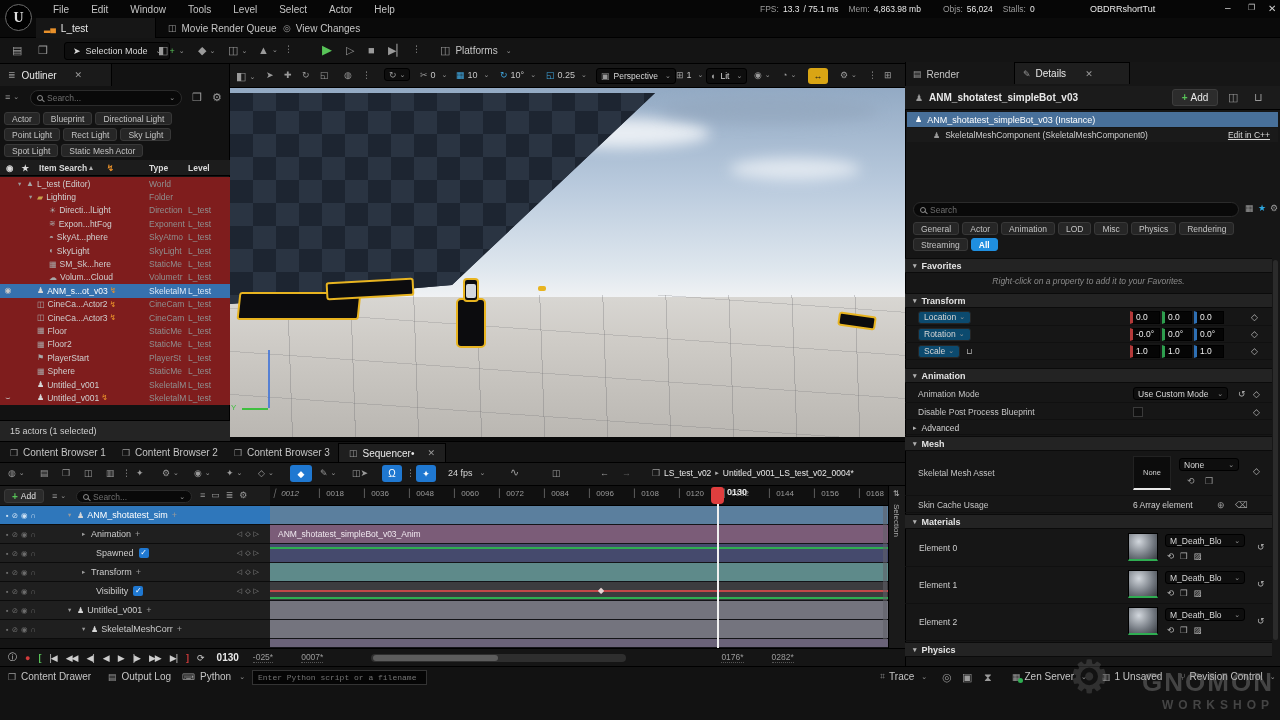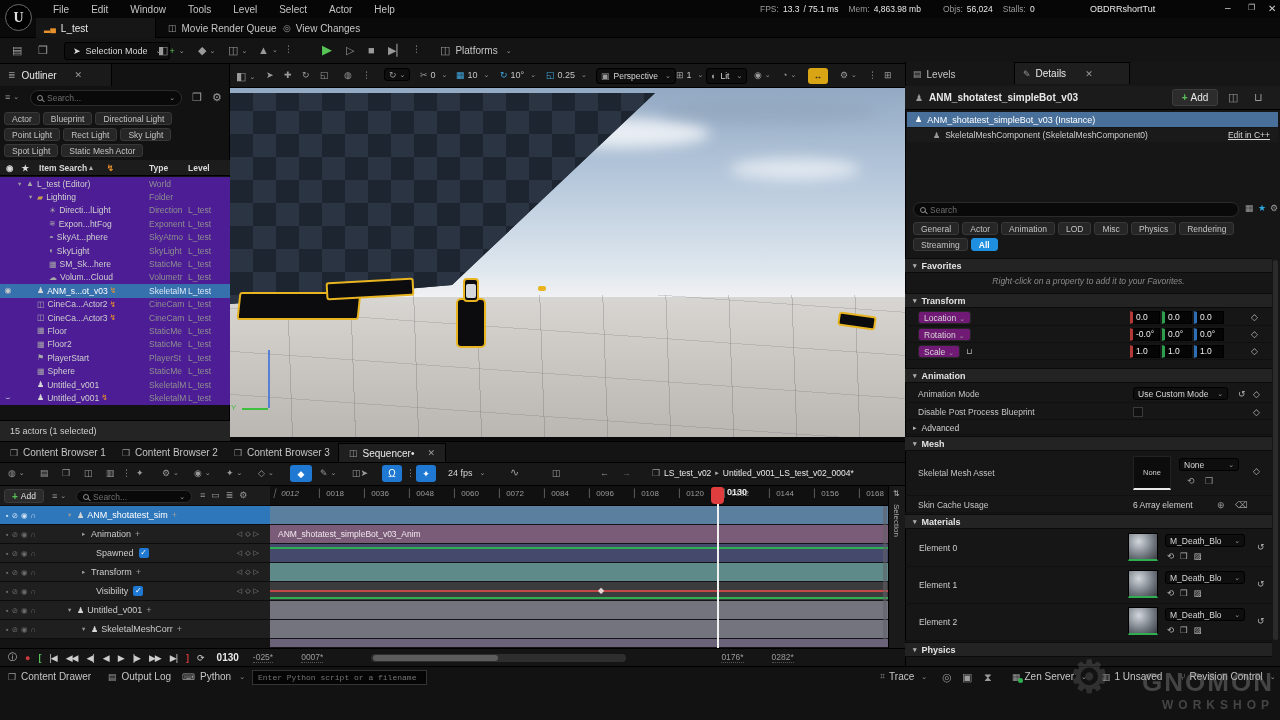--- a/index.html
+++ b/index.html
@@ -14,23 +14,23 @@
 .dd{background:#0e0e0e;border:1px solid #000;border-radius:3px;color:#d8d8d8;font-size:8.5px;padding:0 4px;display:inline-flex;align-items:center;height:13px;white-space:nowrap}
 .pill{background:#090909;border:1px solid #2b2b2b;border-radius:9px;display:flex;align-items:center;color:#6f6f6f;font-size:8.5px;gap:4px;padding:0 6px}
 .mag{width:6px;height:6px;border:1px solid #8a8a8a;border-radius:50%;position:relative;display:inline-block;flex:none}
 .mag::after{content:"";position:absolute;width:4px;height:1px;background:#8a8a8a;transform:rotate(45deg);right:-3px;bottom:-1px}
 .shdr{background:#232323;border-top:1px solid #0b0b0b;border-bottom:1px solid #0b0b0b;color:#e3e3e3;font-weight:bold;font-size:9px;display:flex;align-items:center;gap:5px;padding-left:8px}
 .arr{font-size:7px;color:#b0b0b0}
 .dia{color:#b5b5b5;font-size:9px}
 .undo{color:#b5b5b5;font-size:9px}
 .nval{background:#050505;border:1px solid #000;border-left:3px solid #666;height:13px;width:30px;color:#efefef;font-size:8.5px;display:inline-flex;align-items:center;padding-left:3px;white-space:nowrap;overflow:hidden}
 .nx{border-left-color:#b33939}.ny{border-left-color:#2e9e4e}.nz{border-left-color:#2e6fb3}
-.lbl-dd{background:#701a75;border:1px solid #262626;border-radius:3px;height:13px;display:inline-flex;align-items:flex-end;padding:0 5px;color:#d5d5d5;font-size:8.5px}
-
-#o-rows{position:absolute;left:0;top:177px;width:230px;height:228px;background:#4c1d95}
+.lbl-dd{background:#0c4a6e;border:1px solid #262626;border-radius:3px;height:13px;display:inline-flex;align-items:center;padding:0 5px;color:#d5d5d5;font-size:8.5px}
+
+#o-rows{position:absolute;left:0;top:177px;width:230px;height:228px;background:#7f1d1d}
 .o-row{position:relative;height:13.4px;display:flex;align-items:center;font-size:8.5px;color:#cfcfcf;overflow:hidden}
 .o-row.sel{background:#3671ae;color:#fff}
 .o-row .o-eye{width:16px;text-align:center;color:#c9c9c9;font-size:8px;flex:none}
 .o-row .o-exp{color:#9a9a9a;font-size:6.5px;width:8px;flex:none}
 .o-row[data-depth="0"] .sp{width:2px}.o-row[data-depth="1"] .sp{width:13px}.o-row[data-depth="2"] .sp{width:25px}
 .sp{flex:none}
 .o-ic{margin-right:3px;font-size:8px;color:#a8a8a8;flex:none}
 [data-icon="level"]::before{content:"▲"}
 [data-icon="folder"]::before{content:"▰";color:#c8a14a}
 [data-icon="directional-light"]::before{content:"☀"}
@@ -487,21 +487,21 @@
   <div class="ab" style="left:236px;top:196px;width:10px;height:14px;background:#d4d8dd;border-radius:2px"></div>
   <div class="ab" style="left:308px;top:198px;width:8px;height:5px;background:#e8b420;border-radius:2px"></div>
   <div class="ab" style="left:38px;top:262px;width:2px;height:58px;background:#3a6fd8;opacity:.8"></div>
   <div class="ab" style="left:12px;top:320px;width:26px;height:2px;background:#3fbf3f"></div>
   <span class="ab" style="left:1px;top:315px;color:#3fbf3f;font-size:8px">Y</span>
 </div>
 
 <div class="ab" style="left:905px;top:62px;width:375px;height:604px;background:#161616;border-left:1px solid #000"></div>
 <div class="ab fx" style="left:913px;top:64px;height:20px;gap:5px">
     <span class="ic">▤</span>
-    <span>Levels</span>
+    <span>Render</span>
   </div>
 <div class="ab fx" style="left:1014px;top:62px;width:116px;height:22px;background:#1e1e1e;gap:5px;padding-left:8px;border:1px solid #000;border-bottom:none">
   <span class="ic">✎</span>
   <span class="w">Details</span>
   <span class="ic" style="margin-left:14px">✕</span>
 </div>
 <div class="ab fx" style="left:905px;top:86px;width:375px;height:24px;background:#1b1b1b;border-bottom:1px solid #000;padding-left:10px;gap:6px">
   <span class="ic">♟</span>
   <span class="w" style="font-weight:bold;font-size:10px">ANM_shotatest_simpleBot_v03</span>
 </div>

